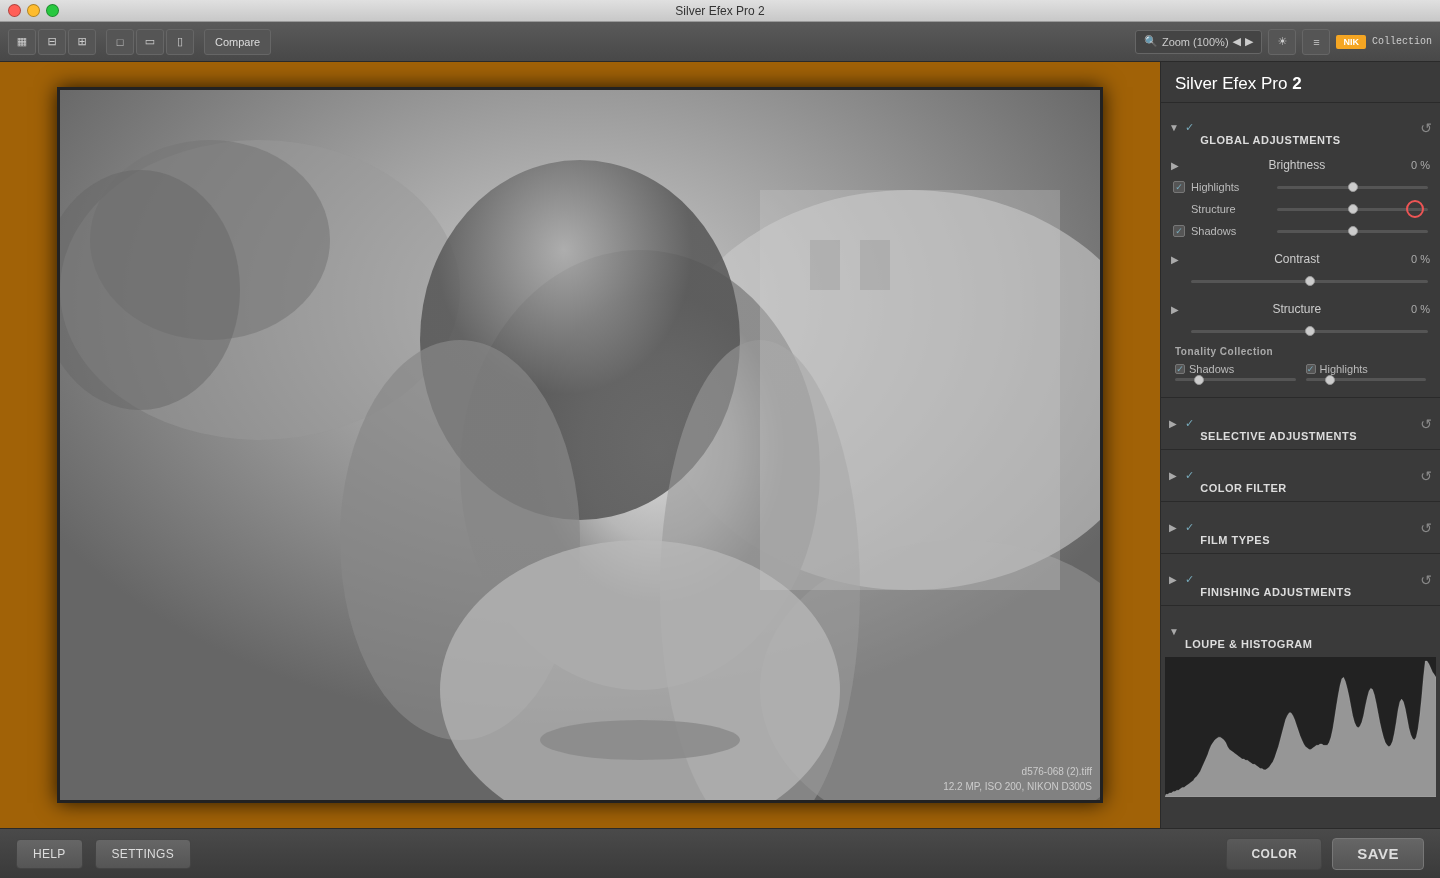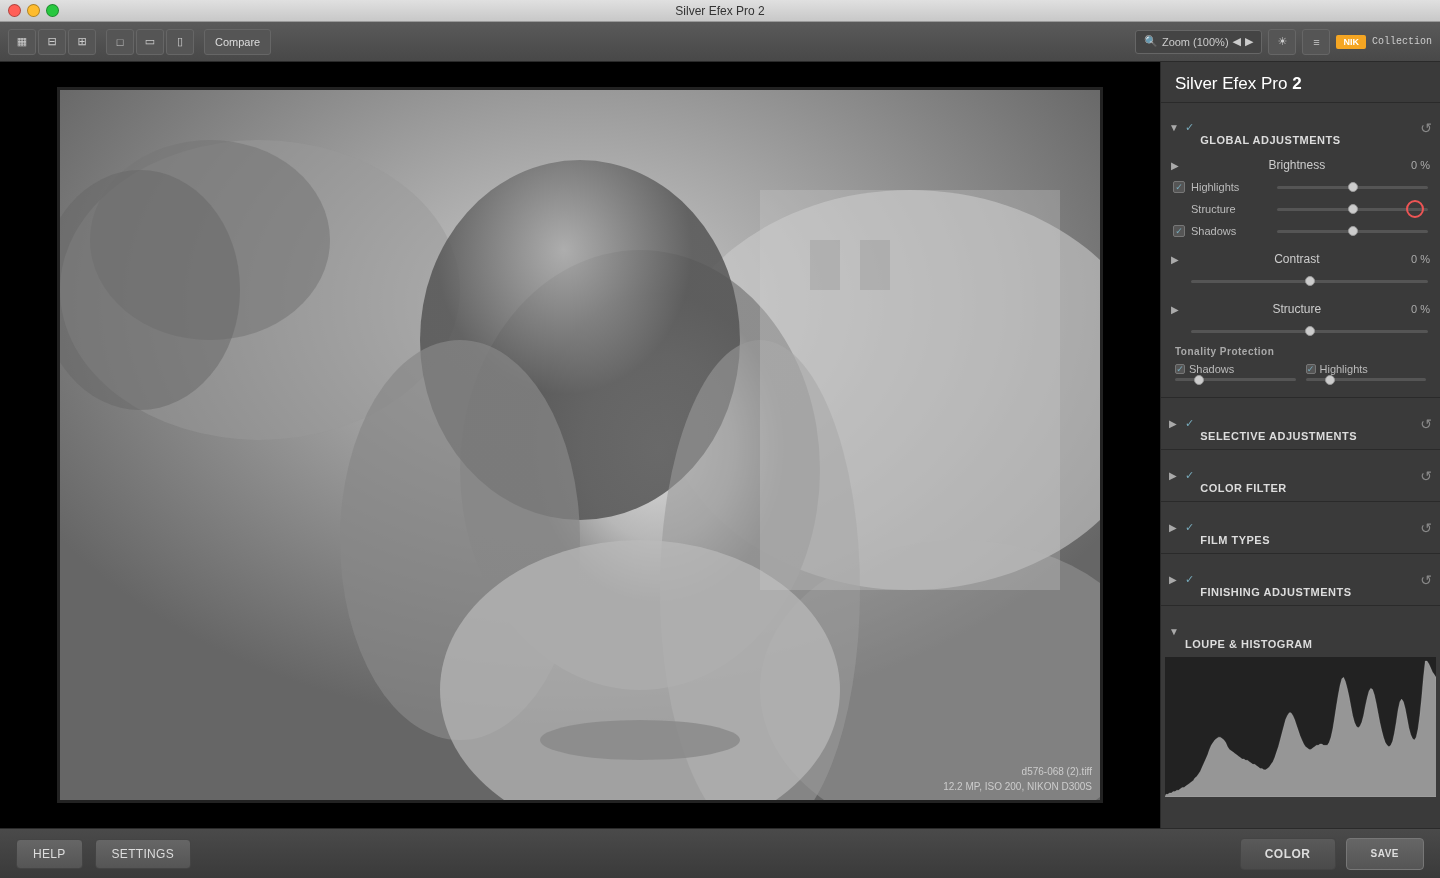--- a/index.html
+++ b/index.html
@@ -113,21 +113,21 @@
     
     .main-area {
       display: flex;
       flex: 1;
       overflow: hidden;
     }
 
     
     .canvas-area {
       flex: 1;
-      background: #000000;
+      background: #a16207;
       display: flex;
       align-items: center;
       justify-content: center;
       position: relative;
       padding: 20px;
     }
     .image-container {
       position: relative;
       border: 3px solid #222;
       box-shadow: 0 0 20px rgba(0,0,0,0.8);
@@ -439,21 +439,21 @@
       cursor: pointer;
       letter-spacing: 0.5px;
     }
     .save-btn {
       background: linear-gradient(to bottom, #666, #555);
       border: 1px solid #777;
       border-radius: 4px;
       padding: 0 24px;
       height: 32px;
       color: #ddd;
-      font-size: 10px;
+      font-size: 15px;
       font-weight: 600;
       cursor: pointer;
       letter-spacing: 0.5px;
     }
   </style>
 </head>
 <body>
 
 <div class="title-bar">
   <div class="title-bar-controls">
@@ -620,21 +620,21 @@
         </div>
         <div class="slider-row-simple">
           <div class="slider-track-wrap" style="margin-left:18px;">
             <div class="slider-track">
               <div class="slider-thumb" style="left:50%;"></div>
             </div>
           </div>
         </div>
 
         <div class="tonality-section">
-          <div class="tonality-label">Tonality Protection</div>
+          <div class="tonality-label">Tonality Collection</div>
           <div class="tonality-row">
             <div class="tonality-item">
               <div class="tonality-item-label">
                 <div class="slider-checkbox checked" style="width:10px;height:10px;"></div>
                 <span class="tonality-item-text">Shadows</span>
               </div>
               <div class="slider-track" style="width:100%;">
                 <div class="slider-thumb" style="left:20%;"></div>
               </div>
             </div>

